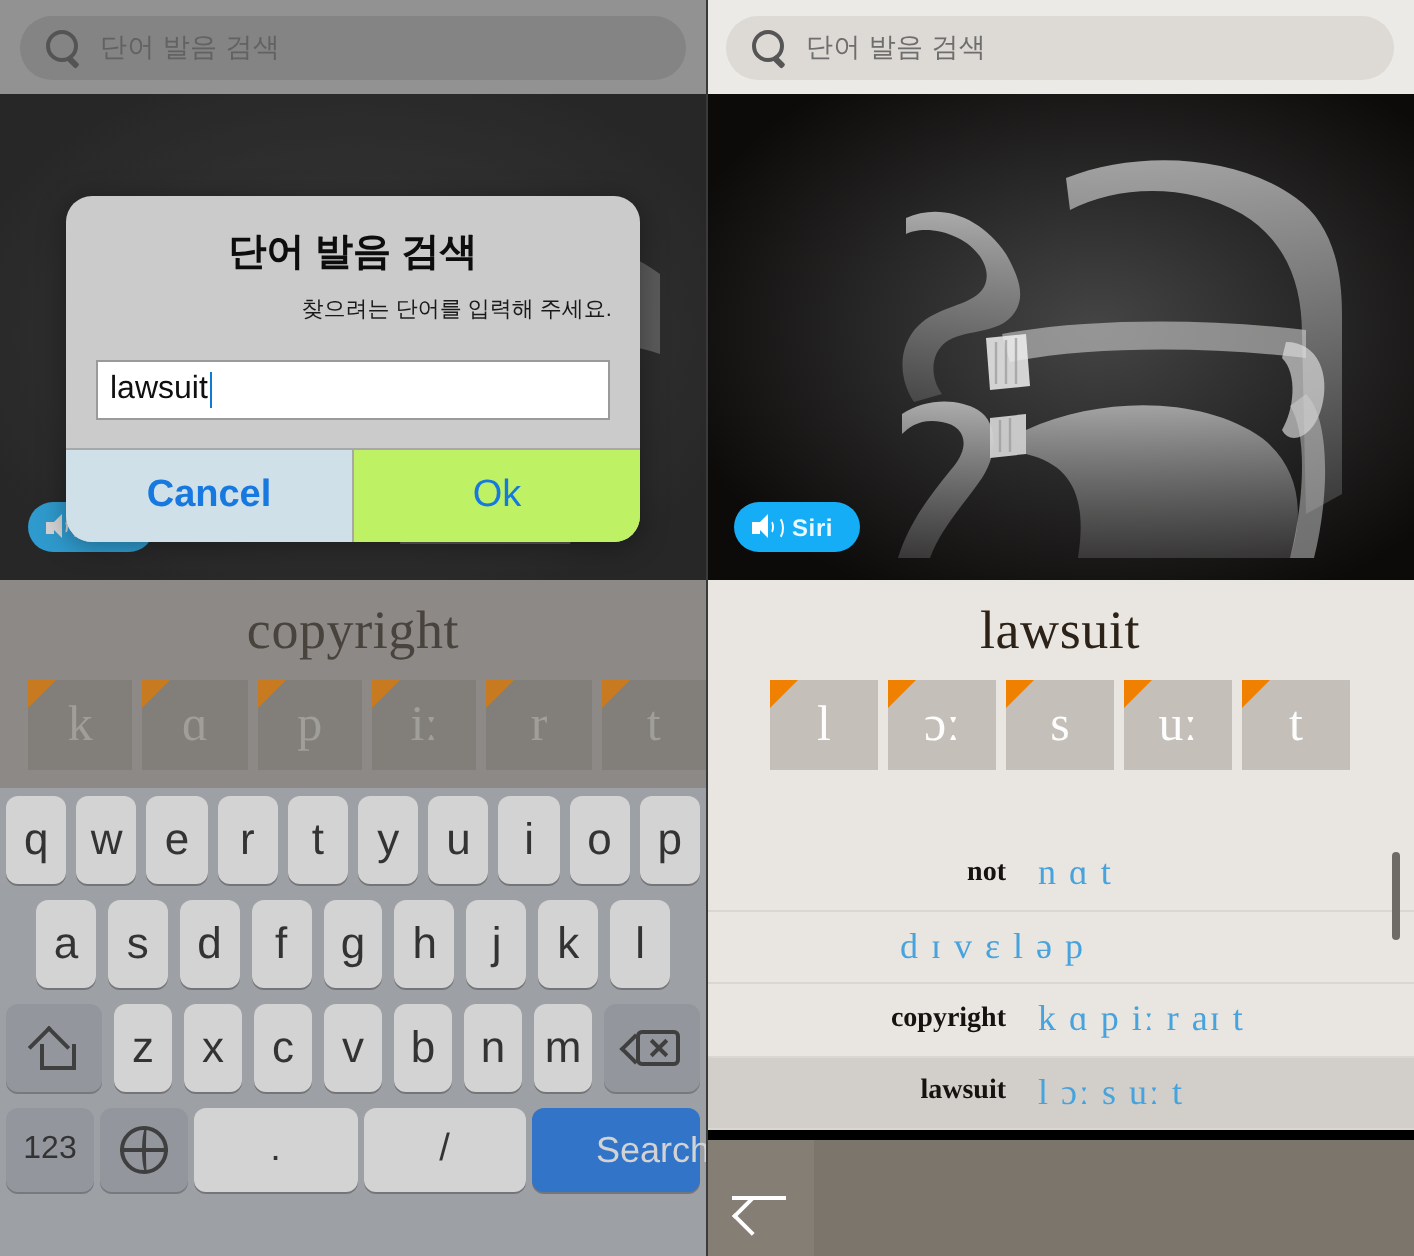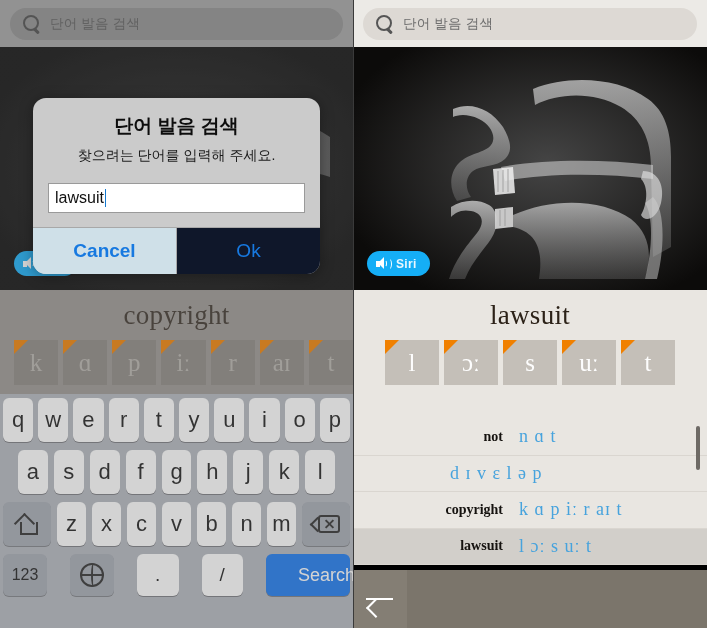--- a/index.html
+++ b/index.html
@@ -99,21 +99,21 @@
      transform:rotate(45deg); transform-origin:left bottom; }
 
   
   .keyboard { position:absolute; left:0; bottom:0; width:100%; height:234px;
               background:#b2b6bd; padding-top:4px; }
   .kb-row { display:flex; justify-content:center; align-items:center;
             margin-bottom:8px; gap:6px; }
   .kb-row.r1 { padding:0 3px; gap:5px; }
   .kb-row.r2 { padding:0 18px; gap:6px; }
   .kb-row.r3 { padding:0 3px; gap:6px; }
-  .kb-row.r4 { padding:0 3px; gap:23px; margin-bottom:4px;align-items:center; }
+  .kb-row.r4 { padding:0 3px; gap:3px; margin-bottom:4px;align-items:center; }
   .key { background:#fff; border-radius:6px; height:44px; min-width:27px;
          flex:1; display:flex; align-items:center; justify-content:center;
          font-size:22px; color:#1a1a1a; box-shadow:0 1px 0 rgba(100,100,105,.75);
          font-family:"Liberation Sans", sans-serif; }
   .key.r4k { height:42px; font-size:19px; }
   .key.fn  { background:#a4a9b2; flex:0 0 44px; box-shadow:0 1px 0 rgba(110,112,118,.8); }
   .key.fn.wide { flex:0 0 48px; }
   .key.search { background:#1878f0; color:#fff; flex:0 0 84px; font-size:18px;padding-left:37px; }
   .key.dotcom { flex:0 0 68px; font-size:17px; }
   .key.num { font-size:16px; }
@@ -143,32 +143,32 @@
   
   .dim { position:absolute; top:0; left:0; width:100%; height:628px;
          background:rgba(110,110,110,0.30); pointer-events:none; }
 
   
   .dialog { position:absolute; left:33px; top:98px; width:287px;
             background:#cbcbcb; border-radius:13px; overflow:hidden;
             box-shadow:0 2px 14px rgba(0,0,0,.35); }
   .dlg-title { text-align:center; font-size:19px; font-weight:bold; color:#0d0d0d;
                padding:15px 10px 3px; }
-  .dlg-msg { text-align:center; font-size:14px; color:#1a1a1a; padding:5px 14px 0; }
+  .dlg-msg { text-align:right; font-size:11px; color:#1a1a1a; padding:5px 14px 0; }
   .dlg-input-wrap { padding:18px 15px 14px; }
   .dlg-input { width:100%; height:30px; background:#fff; border:1px solid #9a9a9a;
                display:flex; align-items:center; padding:0 6px; font-size:16px;
                color:#101010; position:relative; }
   .caret { display:inline-block; width:1.5px; height:18px; background:#1479d0;
            margin-left:1px; }
   .dlg-btns { display:flex; border-top:1px solid #a8a8a8; }
   .dlg-btn { flex:1; height:46px; display:flex; align-items:center;
              justify-content:center; font-size:19px; color:#1779e0; }
   .dlg-btn.cancel { background:#cfe0e8; font-weight:bold; }
-  .dlg-btn.ok { border-left:1px solid #a8a8a8; background:#0f172a; }
+  .dlg-btn.ok { border-left:1px solid #a8a8a8; background:#bef264; }
 
   .divider { position:absolute; left:353px; top:0; width:1px; height:628px;
              background:#3a3a3a; }
 </style>
 </head>
 <body>
 
 <div class="screen">
 
   <div class="panel panel-left">
@@ -222,24 +222,20 @@
           <div class="phoneme-tile">
             <span class="corner"></span>
             <span>iː</span>
           </div>
           <div class="phoneme-tile">
             <span class="corner"></span>
             <span>r</span>
           </div>
           <div class="phoneme-tile">
             <span class="corner"></span>
-            <span>aɪ</span>
-          </div>
-          <div class="phoneme-tile">
-            <span class="corner"></span>
             <span>t</span>
           </div>
         </div>
     </div>
 
     <div class="keyboard">
       <div class="kb-row r1">
           <div class="key">q</div>
           <div class="key">w</div>
           <div class="key">e</div>

